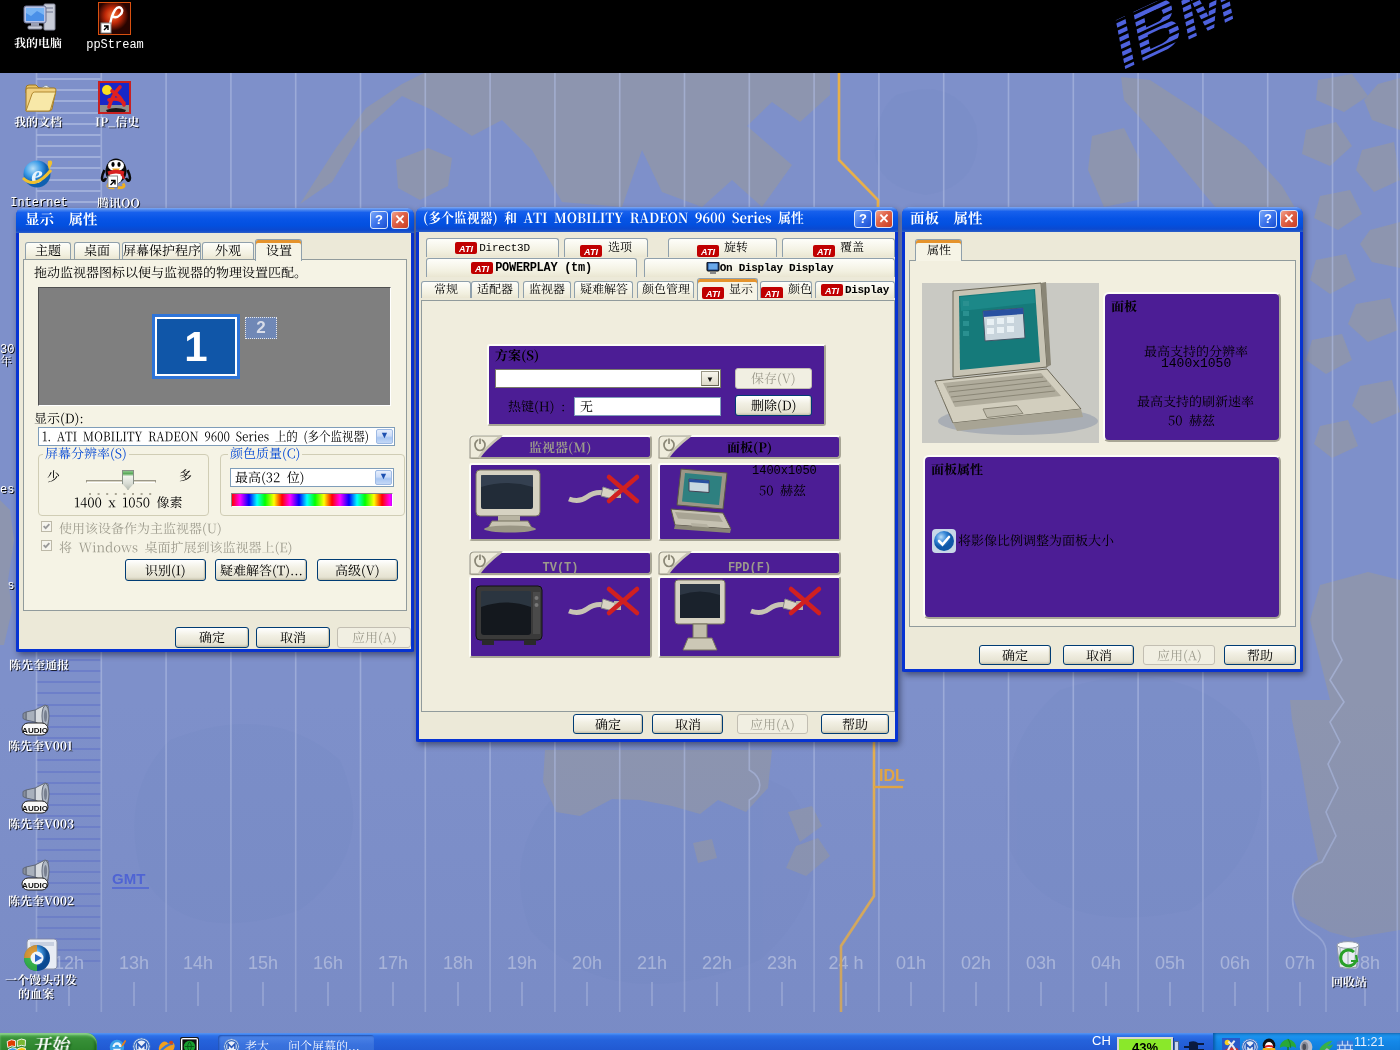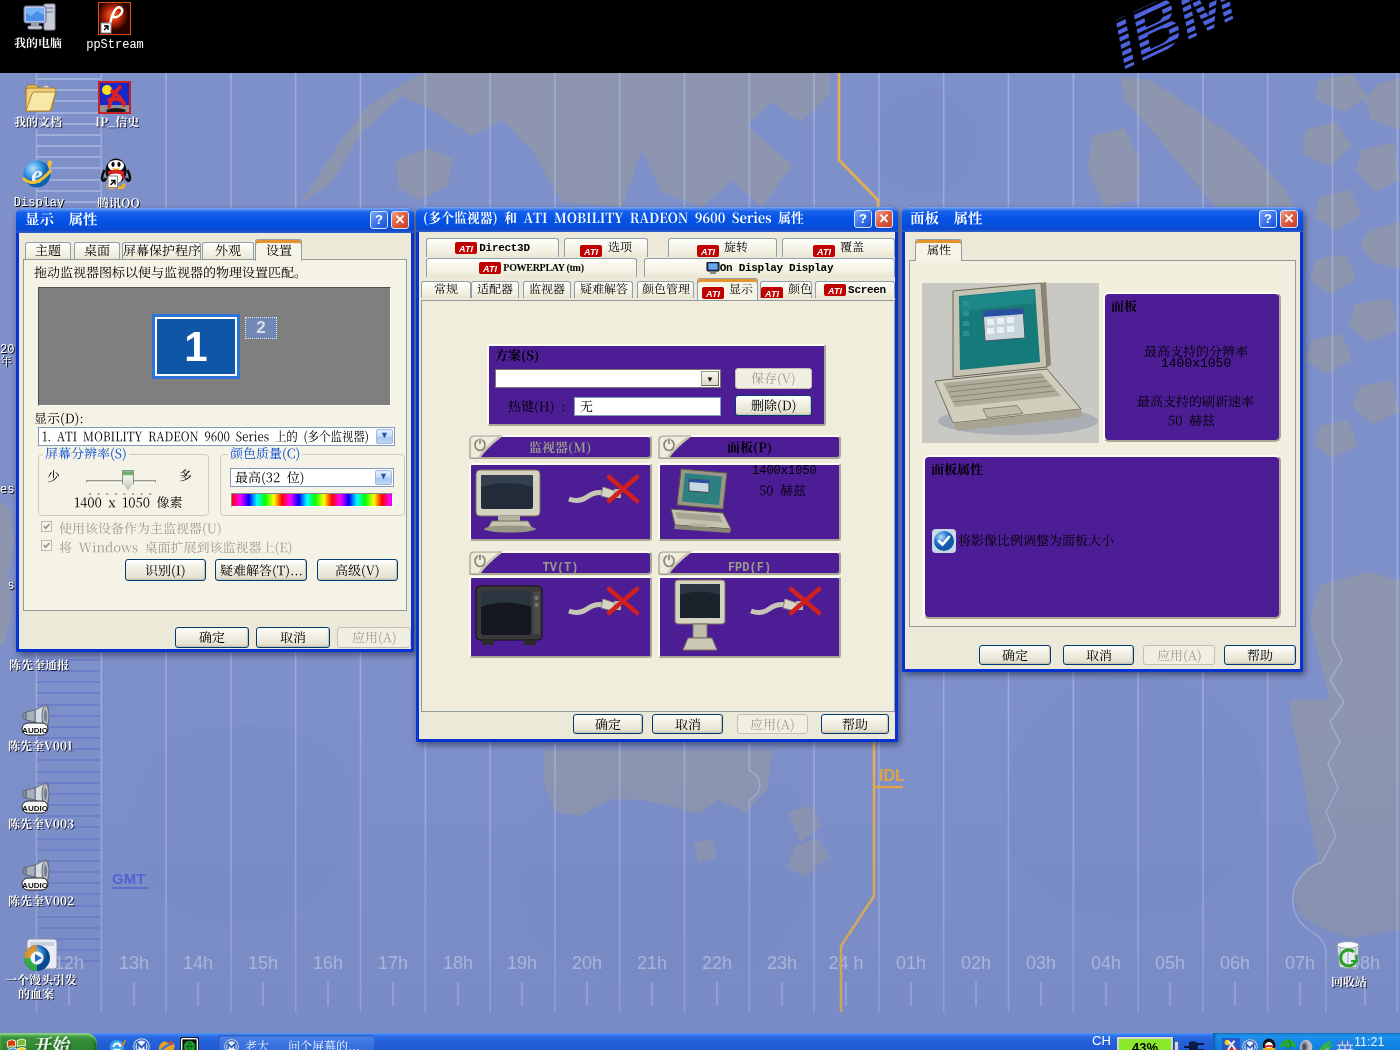--- a/index.html
+++ b/index.html
@@ -535,21 +535,21 @@
 <radialGradient id="ieg" cx="0.35" cy="0.3">
         <stop offset="0" stop-color="#B8E0F8"></stop>
         <stop offset="0.6" stop-color="#3C9CE8"></stop>
         <stop offset="1" stop-color="#1060B0"></stop>
       </radialGradient>
 <circle cx="16" cy="18" r="13.5" fill="url(#ieg)"></circle>
 <text x="16" y="27" font-family="Liberation Serif" font-weight="bold" font-style="italic" font-size="26" fill="#E8F4FC" text-anchor="middle">e</text>
 <path d="M2,22 q12,12 28,-8" fill="none" stroke="#F0C030" stroke-width="3"></path>
 <path d="M27,5 q5,-2 4,3 l-3,6 q-2,-5 -1,-9 Z" fill="#F0C030"></path>
     </svg></div>
-<div style="position:absolute;left:10px;top:197px;width:58px;text-align:center;font-family:'Liberation Mono',monospace;font-size:12px;color:#fff;text-shadow:1px 1px 0 #000;line-height:13px">Display</div>
+<div style="position:absolute;left:10px;top:197px;width:58px;text-align:center;font-family:'Liberation Mono',monospace;font-size:12px;color:#fff;text-shadow:1px 1px 0 #000;line-height:13px">Internet</div>
 <div style="position:absolute;left:100px;top:156px;line-height:0"><svg width="32" height="34" viewBox="0 0 32 34">
 <ellipse cx="16" cy="15" rx="10.5" ry="12.5" fill="#0A0A0A"></ellipse>
 <ellipse cx="16" cy="20.5" rx="6.5" ry="7" fill="#FCFCFC"></ellipse>
 <ellipse cx="16" cy="9.5" rx="8" ry="5.5" fill="#FEFEFE"></ellipse>
 <ellipse cx="13" cy="8.5" rx="1.6" ry="2.4" fill="#000"></ellipse>
       <ellipse cx="19" cy="8.5" rx="1.6" ry="2.4" fill="#000"></ellipse>
 <path d="M12,12.5 h8 l-2,2.5 h-4 Z" fill="#E8A820"></path>
 <path d="M4.5,14 q-3.5,7 -2,10 q1.5,2 3.5,-2 M27.5,14 q3.5,7 2,10 q-1.5,2 -3.5,-2" stroke="#0A0A0A" stroke-width="2.6" fill="none"></path>
 <path d="M7.5,15.5 q8.5,-3.5 17,0 l-1,3.5 q-7.5,-3 -15,0 Z" fill="#D82020"></path>
 <path d="M21,18 q3,2 2.5,5" stroke="#D82020" stroke-width="2.2" fill="none"></path>
@@ -1051,21 +1051,21 @@
             <use href="#g37" x="27568"></use>
             <use href="#g38" x="28568"></use>
           </g>
         </svg></div>
       <div class="tbtn" style="right:26px">?</div>
       <div class="tbtn x" style="right:5px">✕</div>
     </div>
     <div class="tab" style="left:7px;top:31px;width:133px;height:19px;margin-top:0;padding-top:2px;"><svg width="22" height="12" viewBox="0 0 22 12" style="vertical-align:-2px;margin-right:2px">
         <rect width="22" height="12" rx="2" fill="#C00000"></rect>
         <text x="11" y="9.5" font-size="9" font-style="italic" font-weight="bold" fill="#fff" text-anchor="middle" font-family="Liberation Sans">ATI</text>
-      </svg><span style="font-family:'Liberation Mono';font-size:11px;font-weight:bold;vertical-align:1px;letter-spacing:-0.3px">Direct3D</span></div>
+      </svg><span style="font-family:'Liberation Mono';font-size:11px;font-weight:normal;vertical-align:1px;letter-spacing:-0.3px">Direct3D</span></div>
     <div class="tab" style="left:145px;top:31px;width:84px;height:19px;margin-top:0;padding-top:2px;"><svg width="22" height="12" viewBox="0 0 22 12" style="vertical-align:-2px;margin-right:2px">
         <rect width="22" height="12" rx="2" fill="#C00000"></rect>
         <text x="11" y="9.5" font-size="9" font-style="italic" font-weight="bold" fill="#fff" text-anchor="middle" font-family="Liberation Sans">ATI</text>
       </svg> <svg class="ct" style="" width="24.0" height="13.9" viewBox="0 -860 2000 1160">
         <g fill="#000">
           <use href="#g172" x="0"></use>
           <use href="#g173" x="1000"></use>
         </g>
       </svg></div>
     <div class="tab" style="left:249px;top:31px;width:109px;height:19px;margin-top:0;padding-top:2px;"><svg width="22" height="12" viewBox="0 0 22 12" style="vertical-align:-2px;margin-right:2px">
@@ -1082,21 +1082,21 @@
         <text x="11" y="9.5" font-size="9" font-style="italic" font-weight="bold" fill="#fff" text-anchor="middle" font-family="Liberation Sans">ATI</text>
       </svg> <svg class="ct" style="" width="24.0" height="13.9" viewBox="0 -860 2000 1160">
         <g fill="#000">
           <use href="#g176" x="0"></use>
           <use href="#g177" x="1000"></use>
         </g>
       </svg></div>
     <div class="tab" style="left:7px;top:51px;width:211px;height:19px;margin-top:0;padding-top:2px;"><svg width="22" height="12" viewBox="0 0 22 12" style="vertical-align:-2px;margin-right:2px">
         <rect width="22" height="12" rx="2" fill="#C00000"></rect>
         <text x="11" y="9.5" font-size="9" font-style="italic" font-weight="bold" fill="#fff" text-anchor="middle" font-family="Liberation Sans">ATI</text>
-      </svg><span style="font-family:Liberation Serif, serif;font-size:10px;font-weight:bold;vertical-align:1px;letter-spacing:-0.3px">POWERPLAY (tm)</span></div>
+      </svg><span style="font-family:Liberation Mono, monospace;font-size:12px;font-weight:bold;vertical-align:1px;letter-spacing:-0.3px">POWERPLAY (tm)</span></div>
     <div class="tab" style="left:225px;top:51px;width:251px;height:19px;margin-top:0;padding-top:2px;"><svg width="14" height="12" viewBox="0 0 14 12" style="vertical-align:-2px">
         <rect x="1" y="0" width="12" height="9" rx="1" fill="#204888" stroke="#000"></rect>
         <rect x="2.5" y="1.5" width="9" height="6" fill="#68A8E8"></rect>
         <rect x="4" y="10" width="6" height="2" fill="#888"></rect>
       </svg><span style="font-family:'Liberation Mono';font-size:11px;font-weight:bold;vertical-align:1px;letter-spacing:-0.3px">On Display Display</span></div>
     <div class="tab" style="left:2px;top:71px;width:50px;"><svg class="ct" style="" width="24.0" height="13.9" viewBox="0 -860 2000 1160">
         <g fill="#000">
           <use href="#g178" x="0"></use>
           <use href="#g179" x="1000"></use>
         </g>
@@ -1145,21 +1145,21 @@
         <text x="11" y="9.5" font-size="9" font-style="italic" font-weight="bold" fill="#fff" text-anchor="middle" font-family="Liberation Sans">ATI</text>
       </svg> <svg class="ct" style="" width="24.0" height="13.9" viewBox="0 -860 2000 1160">
         <g fill="#000">
           <use href="#g108" x="0"></use>
           <use href="#g109" x="1000"></use>
         </g>
       </svg></div>
     <div class="tab" style="left:396px;top:71px;width:80px;"><svg width="22" height="12" viewBox="0 0 22 12" style="vertical-align:-2px;margin-right:2px">
         <rect width="22" height="12" rx="2" fill="#C00000"></rect>
         <text x="11" y="9.5" font-size="9" font-style="italic" font-weight="bold" fill="#fff" text-anchor="middle" font-family="Liberation Sans">ATI</text>
-      </svg><span style="font-family:'Liberation Mono';font-size:11px;font-weight:bold;vertical-align:1px;letter-spacing:-0.3px">Screen</span></div>
+      </svg><span style="font-family:'Liberation Mono';font-size:11px;font-weight:bold;vertical-align:1px;letter-spacing:-0.3px">Display</span></div>
     <div class="pane" style="left:2px;top:93px;width:474px;height:412px;background:#F0EDDD"></div>
     <div class="r3d" style="left:68px;top:137px;width:339px;height:82px"></div>
     <div style="position:absolute;left:76px;top:142px;line-height:0"><svg class="ct" style="" width="44.2" height="15.1" viewBox="0 -860 3397 1160">
         <g fill="#000">
           <use href="#g182" x="0"></use>
           <use href="#g29" x="1000"></use>
           <use href="#g147" x="2000"></use>
           <use href="#g167" x="2400"></use>
           <use href="#g152" x="2997"></use>
         </g>
@@ -1644,21 +1644,21 @@
 <path d="M8,14 l8,4 2,-2 -7,-5 Z" fill="#A8B0C0"></path>
       </svg></div>
     <div style="position:absolute;left:1336px;top:5px;line-height:0"><svg width="18" height="18" viewBox="0 0 20 20">
         <rect x="1" y="3" width="18" height="14" rx="2" fill="#3878D8"></rect>
 <g stroke="#E8F0F8" stroke-width="1">
           <path d="M1,8 h18 M1,13 h18 M7,3 v5 M13,3 v5 M4,8 v5 M10,8 v5 M16,8 v5 M7,13 v4 M13,13 v4"></path>
         </g>
       </svg></div>
     <div style="position:absolute;left:1354px;top:8px;line-height:0"><span style="font-size:12.5px;color:#E8F0FC">11:21</span></div>
   </div>
-<div style="position:absolute;left:0px;top:348px;line-height:0"><span style="font-size:12px;color:#fff;text-shadow:1px 1px 0 #000;font-family:'Liberation Mono'">20</span></div>
+<div style="position:absolute;left:0px;top:348px;line-height:0"><span style="font-size:12px;color:#fff;text-shadow:1px 1px 0 #000;font-family:'Liberation Mono'">30</span></div>
 <div style="position:absolute;left:0px;top:355px;line-height:0"><svg class="ct" style="filter:drop-shadow(1px 1px 0 #000)" width="12.0" height="13.9" viewBox="0 -860 1000 1160">
       <g fill="#fff">
         <use href="#g215" x="0"></use>
       </g>
     </svg></div>
 <div style="position:absolute;left:0px;top:488px;line-height:0"><span style="font-size:12px;color:#fff;text-shadow:1px 1px 0 #000;font-family:'Liberation Mono'">es</span></div>
 <div style="position:absolute;left:0px;top:584px;line-height:0"><span style="font-size:12px;color:#fff;text-shadow:1px 1px 0 #000;font-family:'Liberation Mono'">es</span></div>
 <svg class="abs" style="left:0;top:500px" width="16" height="145">
     <path d="M0,0 L10,10 14,40 8,80 12,110 4,145 0,145 Z" fill="#8D95AF"></path>
   </svg>

